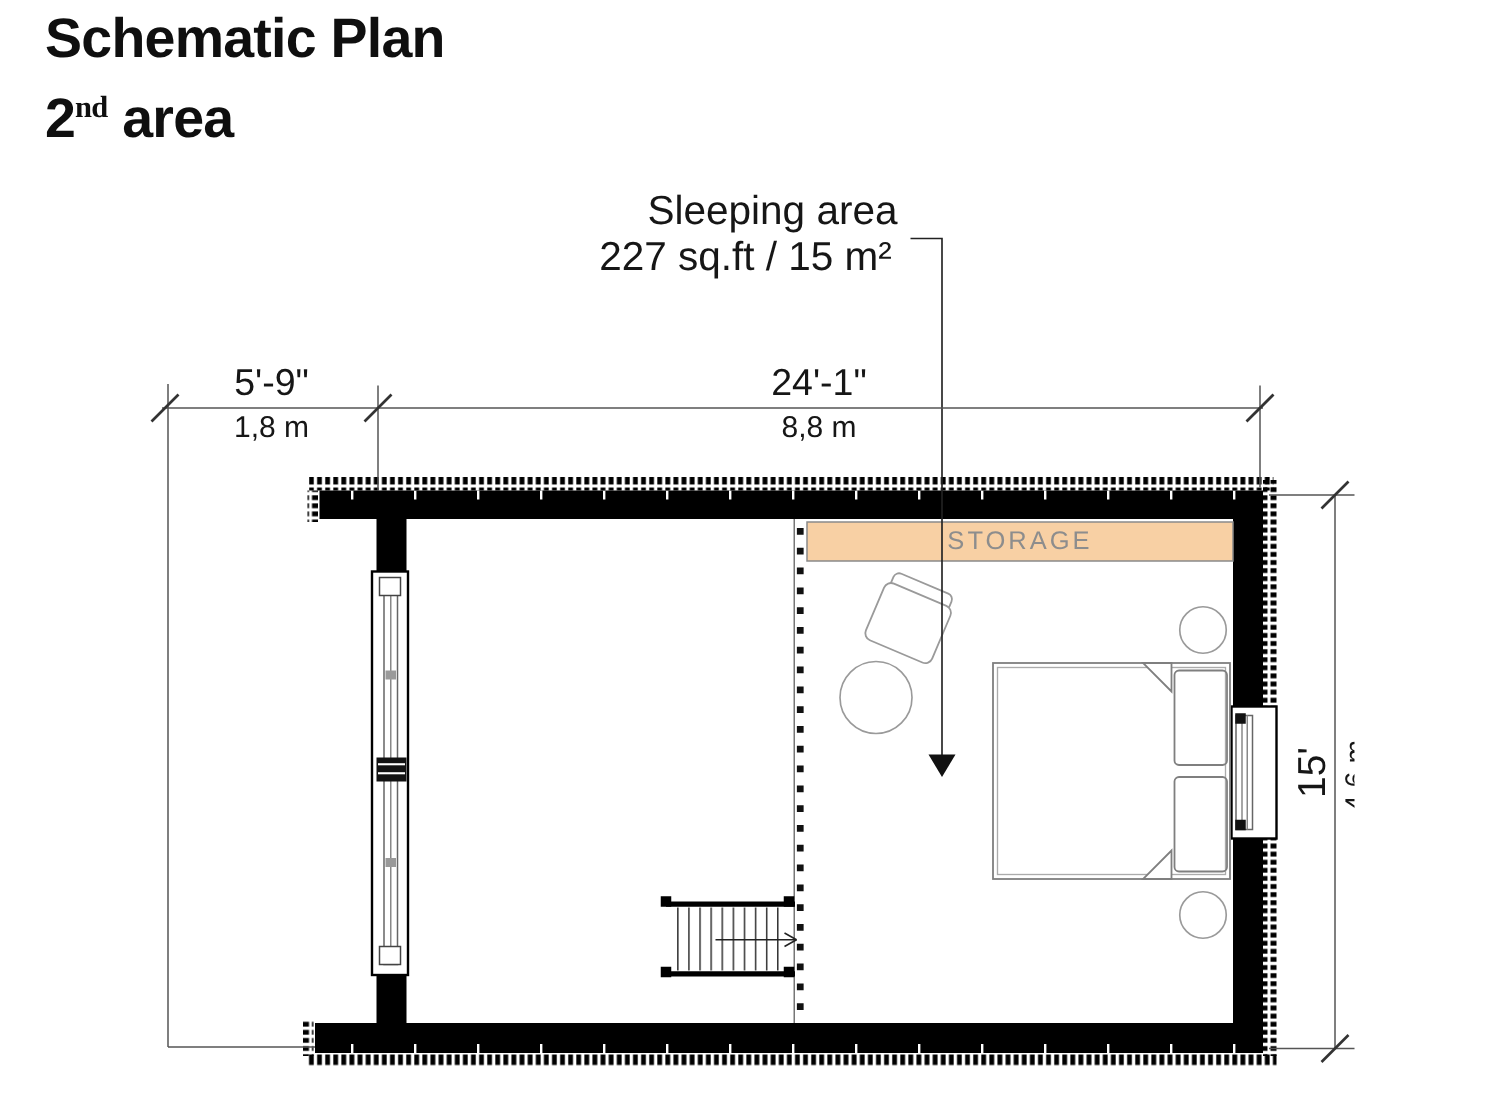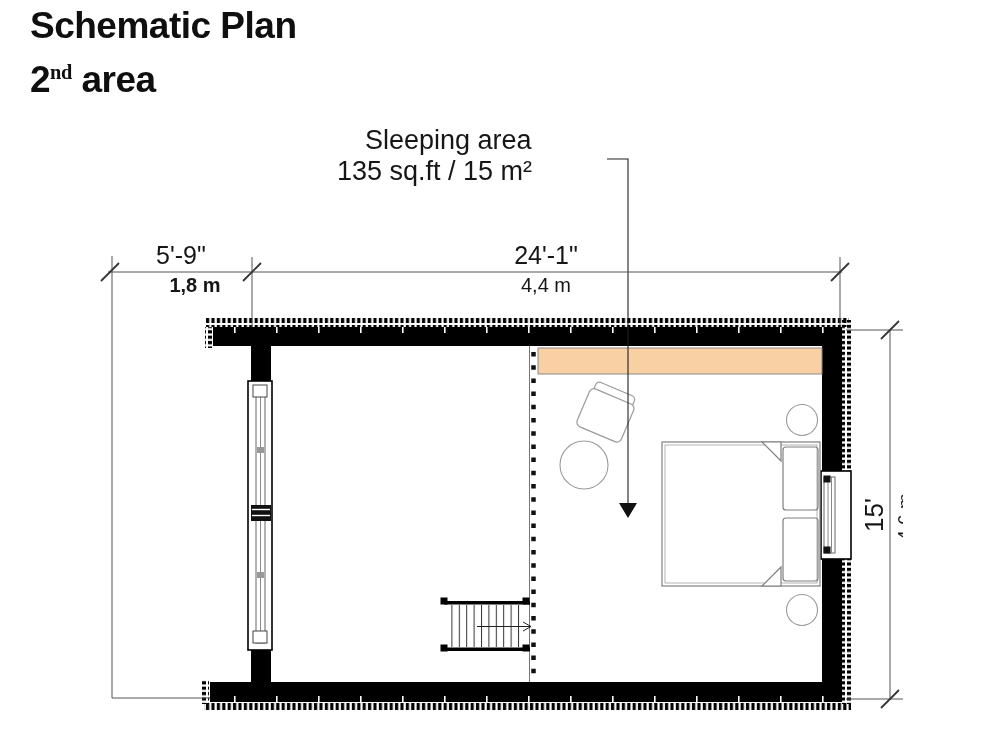--- a/index.html
+++ b/index.html
@@ -4,27 +4,27 @@
 <style>
   html,body{margin:0;padding:0;background:#fff;}
   #stage{
     position:relative;width:903px;height:739px;background:#ffffff;
     font-family:"Liberation Sans", sans-serif;color:#111;overflow:hidden;
   }
   .abs{position:absolute;}
   #plan-svg{position:absolute;left:0;top:0;}
   .title{left:30px;top:2px;font-size:37px;font-weight:bold;line-height:47px;color:#0f0f0f;letter-spacing:-0.5px;}
   .title sup{font-size:55%;vertical-align:super;font-family:Liberation Serif, serif;}
-  .annot{font-size:27px;color:#161616;line-height:30px;}
+  .annot{font-size:27px;color:#161616;text-align:center;line-height:30px;}
   .annot-line1{left:365px;top:125px;width:300px;}
   .annot-line2{left:337px;top:156px;width:320px;}
   .dim-imp{font-size:25px;text-align:center;color:#161616;}
   .dim-met{font-size:20px;text-align:center;color:#161616;}
   .dim-left-imp{left:111px;top:241px;width:140px;}
-  .dim-left-met{left:125px;top:274px;width:140px;font-weight:bold;}
+  .dim-left-met{left:111px;top:274px;width:140px;}
   .dim-main-imp{left:476px;top:241px;width:140px;}
   .dim-main-met{left:476px;top:274px;width:140px;}
   .dim-v-imp{left:834px;top:500px;width:80px;height:30px;transform:rotate(-90deg);font-size:26px;}
   .dim-v-met{left:860px;top:506px;width:90px;height:22px;transform:rotate(-90deg);font-size:19px;}
   .storage-label{
     left:538px;top:348px;width:284px;height:26px;line-height:26px;
     text-align:center;font-size:17px;letter-spacing:2px;color:#8d8d8d;
   }
 </style>
 </head>
@@ -151,23 +151,24 @@
       </g>
     </g>
   </svg>
 
   <div class="abs title">
     <div>Schematic Plan</div>
     <div><span>2</span><sup>nd</sup><span> area</span></div>
   </div>
 
   <div class="abs annot annot-line1">Sleeping area</div>
-  <div class="abs annot annot-line2">135 sq.ft / 15 m²</div>
+  <div class="abs annot annot-line2">227 sq.ft / 15 m²</div>
 
+  <div class="abs storage-label">STORAGE</div>
 
   <div class="abs dim-imp dim-left-imp">5'-9"</div>
   <div class="abs dim-met dim-left-met">1,8 m</div>
   <div class="abs dim-imp dim-main-imp">24'-1"</div>
-  <div class="abs dim-met dim-main-met">4,4 m</div>
+  <div class="abs dim-met dim-main-met">8,8 m</div>
   <div class="abs dim-imp dim-v-imp">15'</div>
   <div class="abs dim-met dim-v-met">4,6 m</div>
 
 </div>
 
 </body></html>

